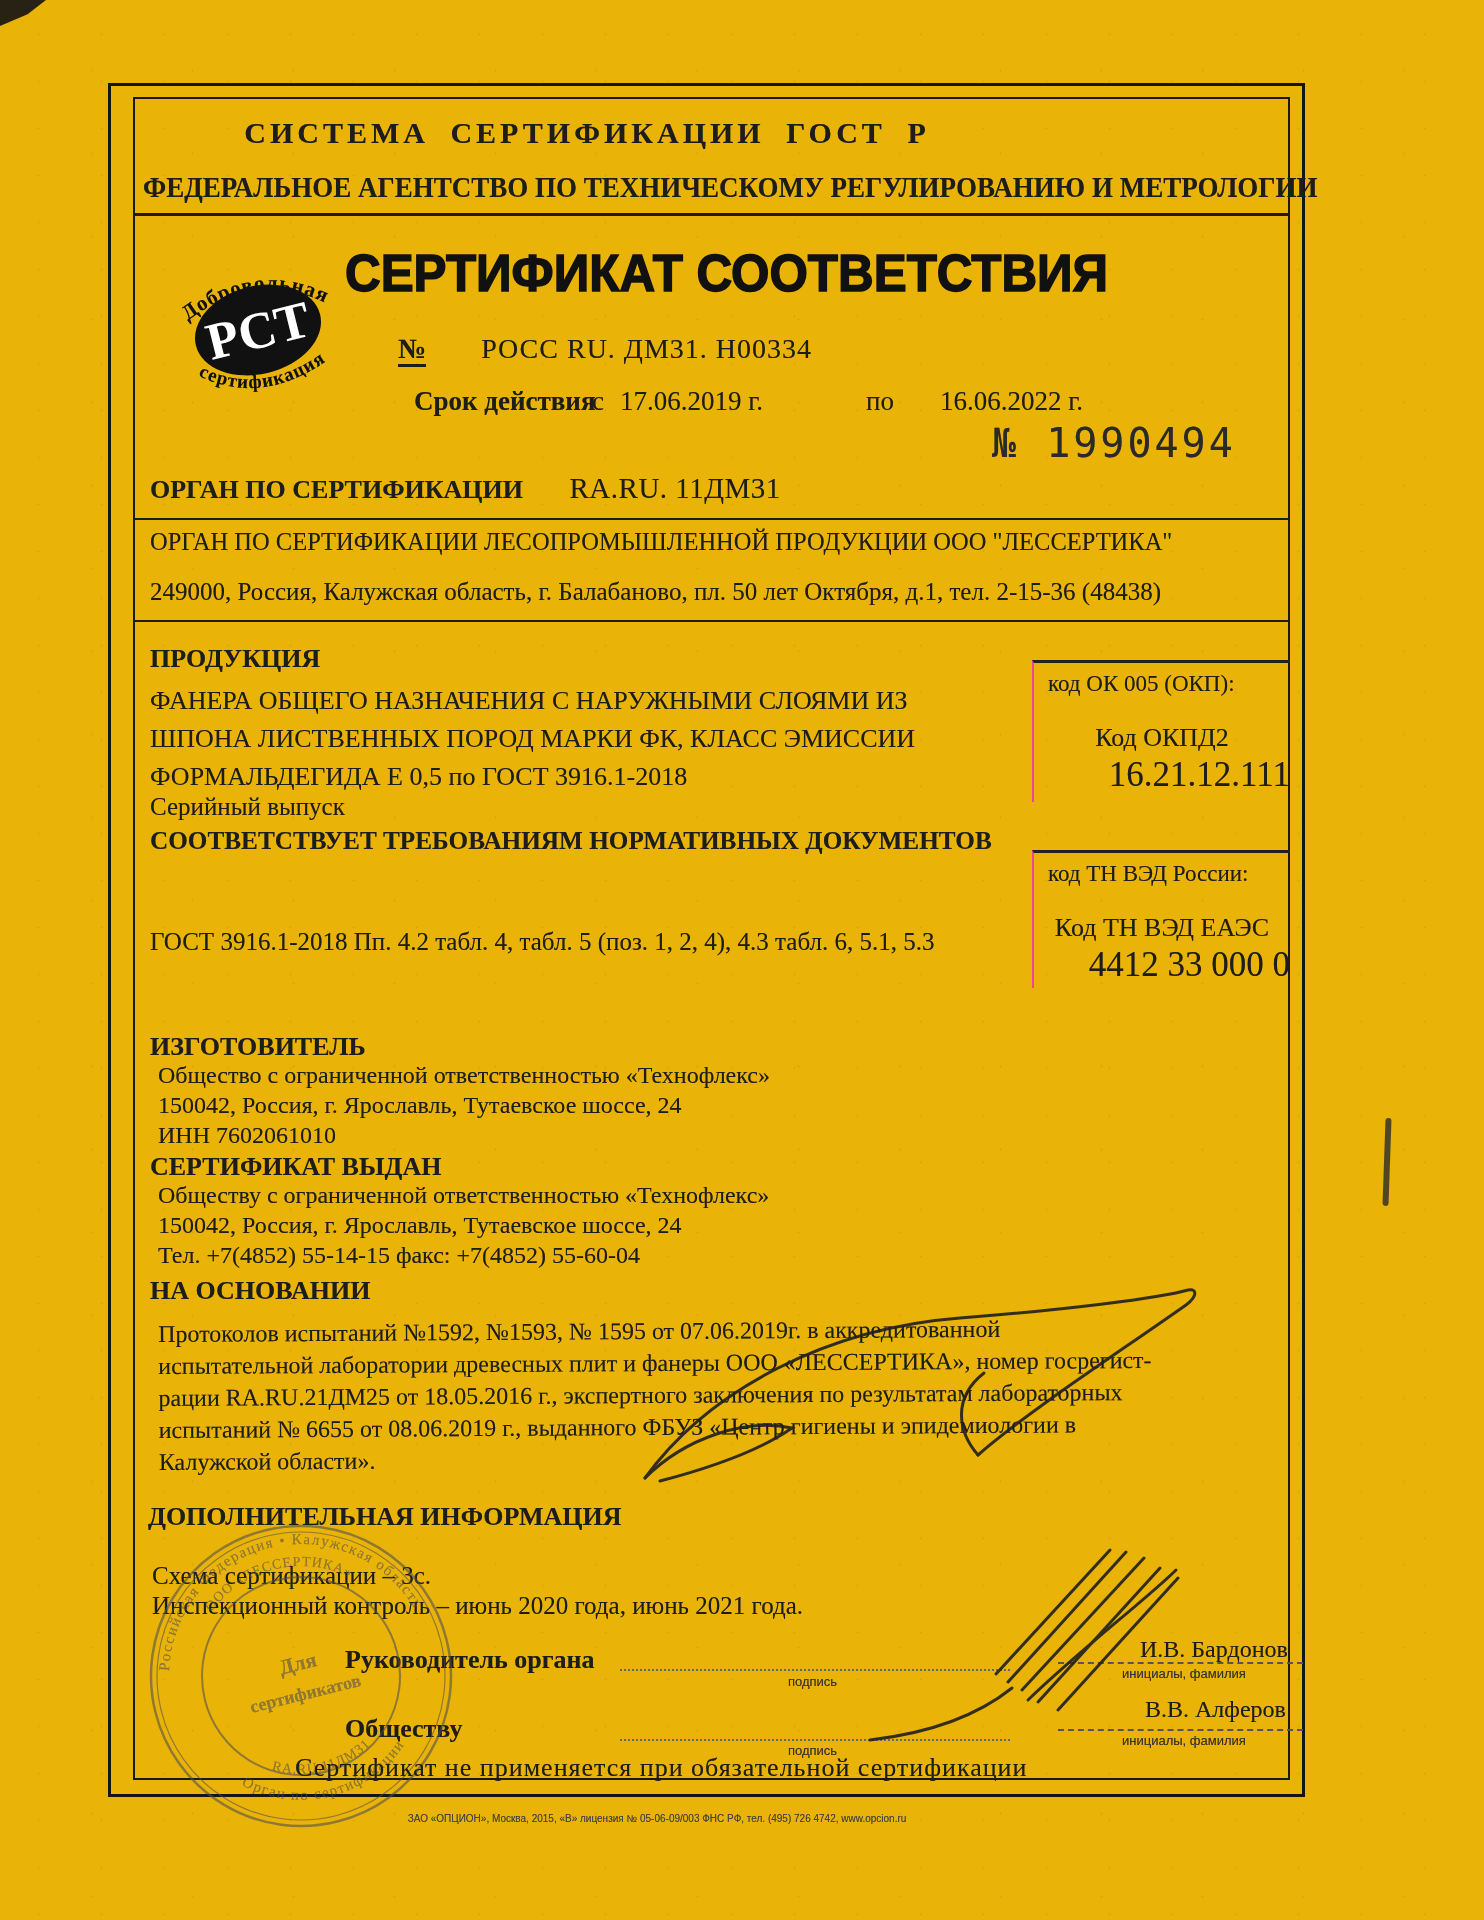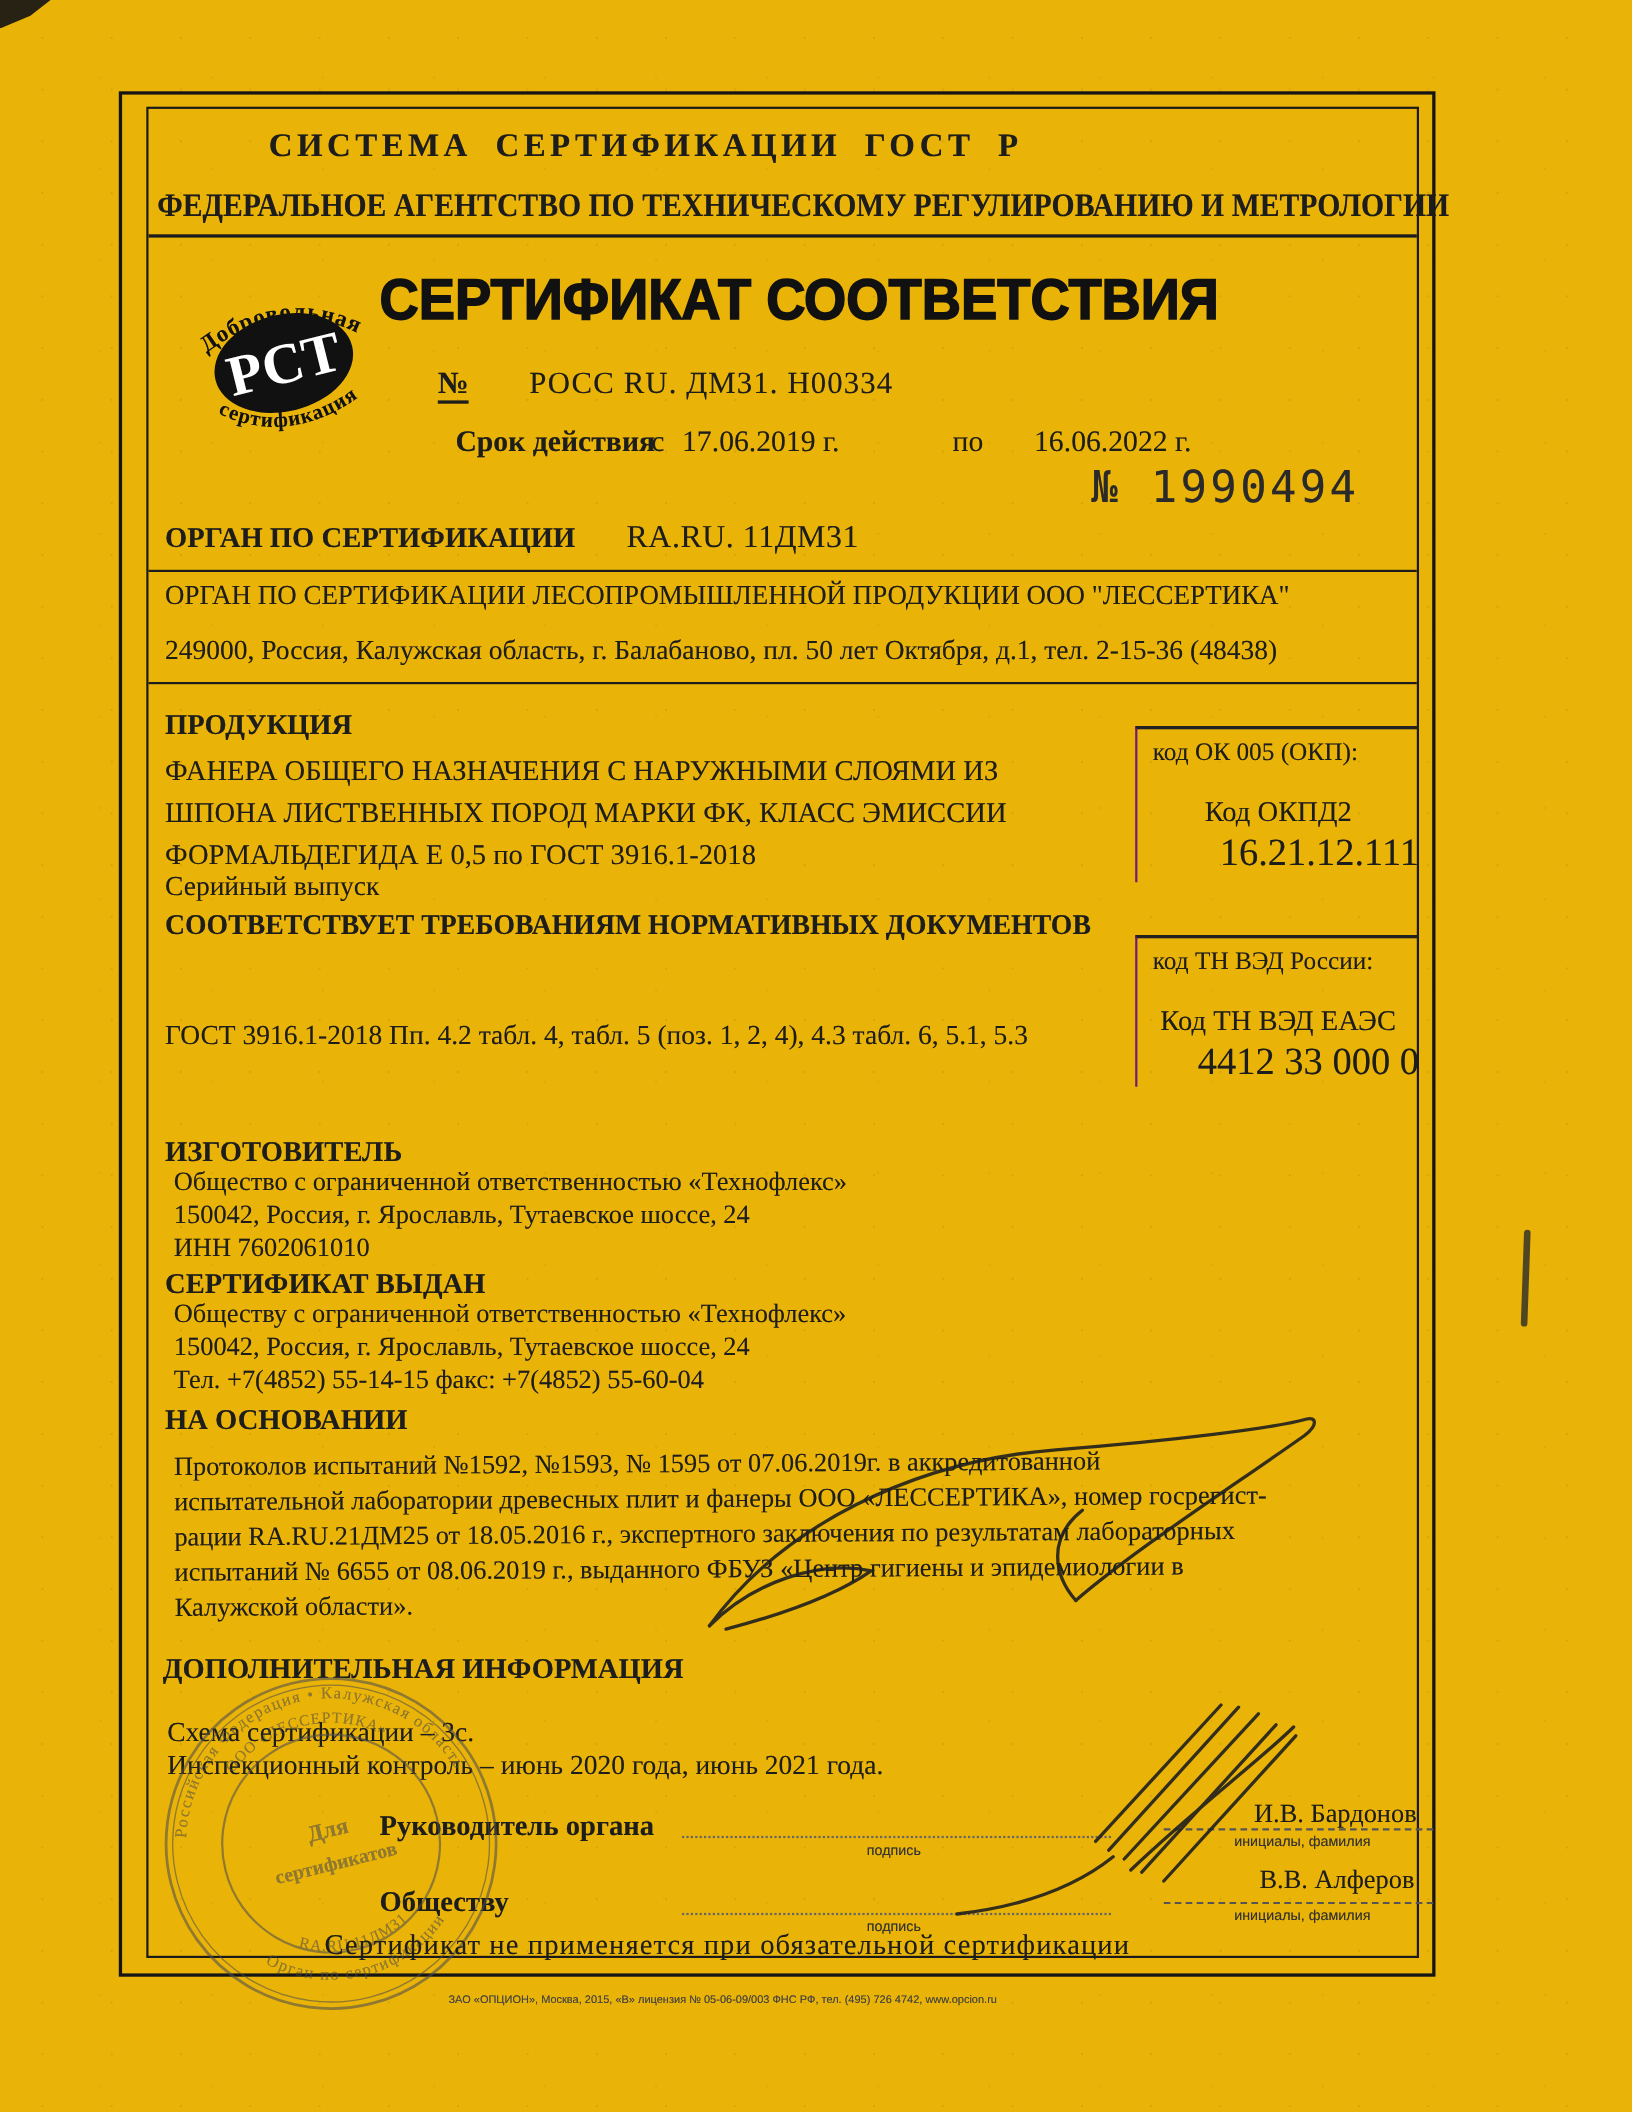--- a/index.html
+++ b/index.html
@@ -31,21 +31,21 @@
   .blank-number{left:992px;top:420px;font-size:40px;letter-spacing:3px;color:#2a2a2a;
                 font-family:"DejaVu Sans Mono","Liberation Mono",monospace;white-space:nowrap;}
   .orgrow{left:150px;top:472px;font-size:26px;white-space:nowrap;}
   .orgrow .code{font-weight:normal;font-size:29px;margin-left:40px;letter-spacing:.5px;}
   .org-name{left:150px;top:528px;font-size:25px;white-space:nowrap;transform:scaleX(.98);transform-origin:left;}
   .org-addr{left:150px;top:578px;font-size:25px;white-space:nowrap;}
   .h26{font-size:26px;font-weight:bold;white-space:nowrap;}
   .t25{font-size:25px;white-space:nowrap;}
   .t24{font-size:24px;white-space:nowrap;text-align:right;}
   .product-lines div{font-size:26px;line-height:38px;white-space:nowrap;}
-  .codebox{border-top:3px solid #222;border-left:2px solid #701a75;box-sizing:border-box;}
+  .codebox{border-top:3px solid #222;border-left:2px solid #ec4899;box-sizing:border-box;}
   .codebox .lbl{margin:8px 0 0 14px;font-size:23px;white-space:nowrap;}
   .codebox .c1{text-align:center;font-size:26px;margin-top:26px;white-space:nowrap;}
   .codebox .c2{text-align:right;font-size:35px;margin-top:2px;white-space:nowrap;}
   .basis-par div{font-size:24px;line-height:32px;white-space:nowrap;}
   .dotline{border-bottom:2px dotted #666;}
   .dashline{border-bottom:2px dashed #555;}
   .caption{font-size:13px;color:#333;font-family:"Liberation Sans",sans-serif;white-space:nowrap;}
   .bottom-note{left:295px;top:1753px;font-size:26px;letter-spacing:1px;white-space:nowrap;}
   .footer{left:137px;top:1813px;width:1040px;text-align:center;font-size:10px;color:#444;
           font-family:"Liberation Sans",sans-serif;white-space:nowrap;}

